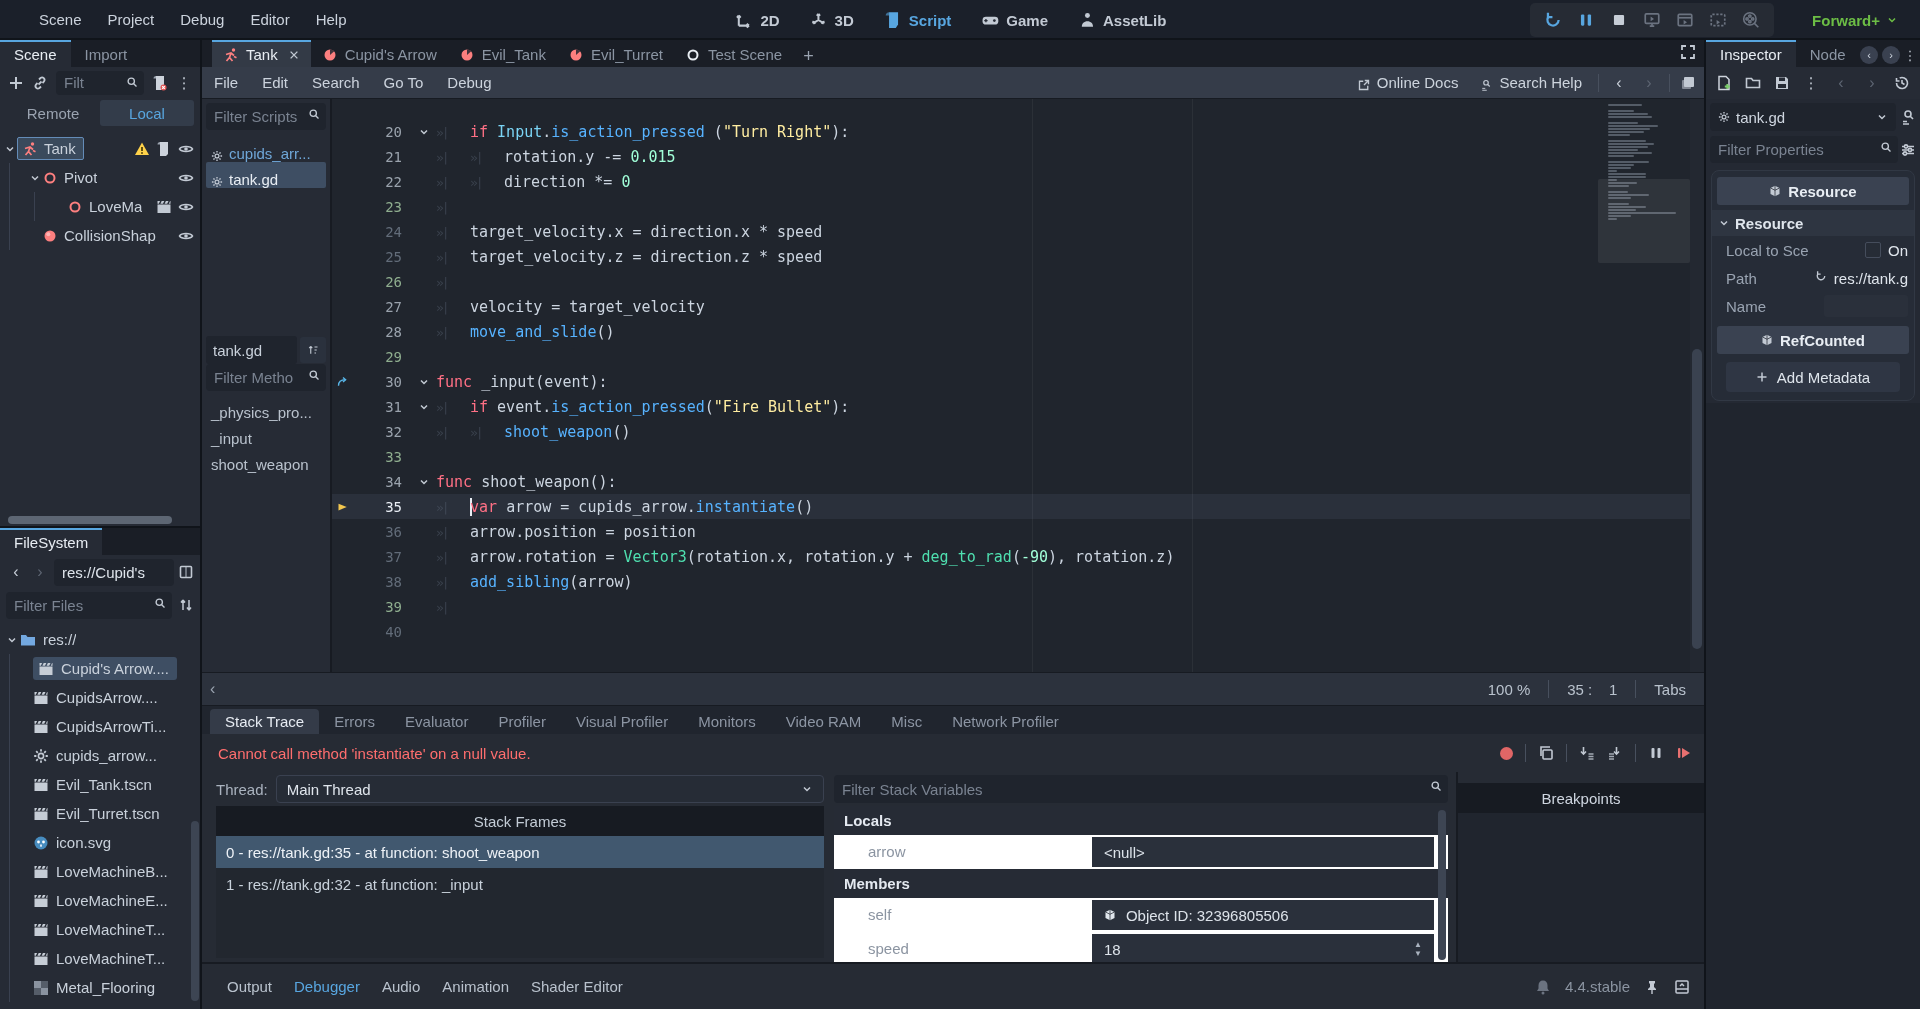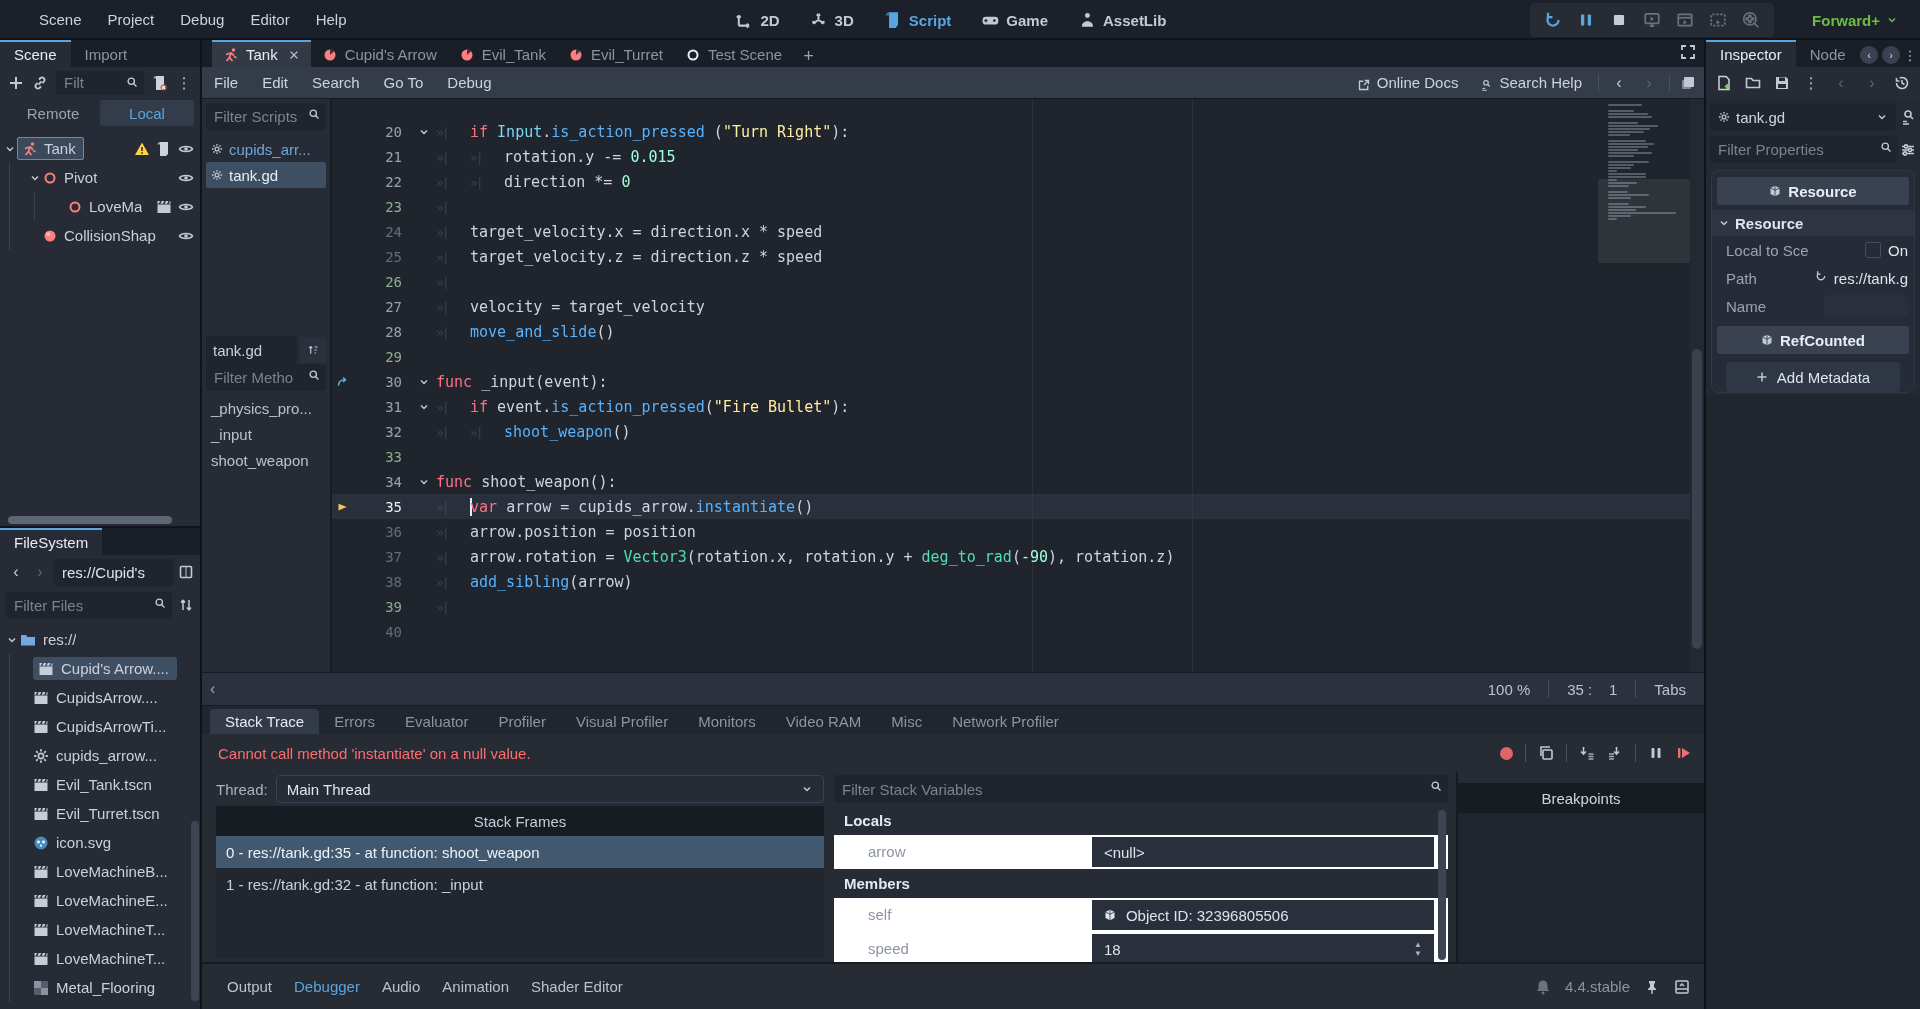--- a/index.html
+++ b/index.html
@@ -63,21 +63,21 @@
 .stab.active{background:#333a46;color:#e8edf3;border-top:2px solid #58a6e0}
 #scene-tabs .plus{color:#9aa3b0;font-size:18px;padding:0 10px}
 #expand-btn{position:absolute;right:8px;top:4px}
 #script-menubar{height:32px;background:#353c49;display:flex;align-items:center;border-bottom:1px solid #171b22}
 .smenu{padding:0 12px;color:#ccd3dd}
 #menubar-right{margin-left:auto;display:flex;align-items:center;gap:10px;padding-right:8px}
 .mbtn{display:flex;align-items:flex-end;gap:7px;color:#cdd4dd;padding:0 6px}
 .vsep{width:1px;height:18px;background:#48505e}
 #main-row{flex:1;display:flex;min-height:0}
 #script-sidebar{width:130px;background:#262b35;display:flex;flex-direction:column;border-right:2px solid #171b22;padding:4px}
-.sideitem{height:26px;display:flex;align-items:center;gap:6px;padding:0 5px;color:#b9c2cd;white-space:nowrap;overflow:hidden}
+.sideitem{height:26px;display:flex;align-items:flex-end;gap:6px;padding:0 5px;color:#b9c2cd;white-space:nowrap;overflow:hidden}
 .sideitem.accent{color:#6fa7d8}
 .sideitem.sel{background:#3e4e63;border-radius:2px;color:#e8edf3}
 #current-script-row{margin-top:148px;display:flex;gap:3px;align-items:center}
 #current-script{flex:1;min-width:0;height:28px;background:#1f242d;border-radius:3px;display:flex;align-items:center;padding:0 7px;color:#c9d1db;white-space:nowrap;overflow:hidden}
 .sqbtn{width:26px;height:26px;border-radius:3px;display:flex;align-items:center;justify-content:center;background:#2a313d}
 #method-list{margin-top:4px}
 #code-wrap{flex:1;position:relative;background:#20252d;overflow:hidden}
 #code-lines{padding-top:20px}
 .cl{height:25px;display:flex;align-items:center;font-family:"DejaVu Sans Mono","Liberation Mono",monospace;font-size:15px;white-space:pre}
 .cl.cur{background:#2a303b}
@@ -138,21 +138,21 @@
 #version{color:#8b94a1}
 
 #right-dock{position:absolute;left:1704px;top:40px;width:216px;height:969px;background:#242933;border-left:2px solid #10141a;display:flex;flex-direction:column}
 #insp-tabbar{height:27px;display:flex;align-items:flex-end;background:#1a1e26}
 #insp-tabbar .right{margin-left:auto;display:flex;align-items:center;gap:4px;padding-right:4px;padding-bottom:3px}
 .circbtn{width:18px;height:18px;border-radius:50%;background:#3a4150;color:#cfd6e0;display:flex;align-items:center;justify-content:center;font-size:11px}
 #insp-toolbar{height:32px;display:flex;align-items:center;gap:13px;padding:0 10px;background:#262b35}
 #insp-objrow{display:flex;align-items:center;gap:4px;margin:4px 4px 0 4px}
 #insp-obj{flex:1;min-width:0;height:28px;background:#1f242d;border-radius:4px;display:flex;align-items:center;gap:6px;padding:0 8px}
 #insp-filter-row{display:flex;align-items:center;gap:2px;margin:5px 4px}
-#props-box{margin:2px 5px;background:#262c37;border:1px solid #313844;border-radius:8px;padding-bottom:0}
+#props-box{margin:2px 5px;background:#262c37;border:1px solid #313844;border-radius:8px;padding-bottom:8px}
 .cat{margin:6px 5px 0 5px;height:28px;background:#3a4251;border-radius:3px;display:flex;align-items:center;justify-content:center;gap:7px;font-weight:bold;color:#e8edf3}
 .sect{margin-top:5px;height:26px;background:#2e3541;display:flex;align-items:center;gap:5px;padding-left:6px;font-weight:bold;color:#dfe5ec}
 .prow{min-height:28px;display:flex;align-items:center;padding:2px 6px 2px 14px;color:#9aa4b2}
 .prow .pv{margin-left:auto;display:flex;align-items:flex-start;gap:7px;color:#dfe5ec}
 .checkbox{width:16px;height:16px;background:#262c36;border:1px solid #454d5c;border-radius:2px}
 .addmeta{margin:8px 14px 0 14px;height:30px;background:#2f3644;border-radius:4px;display:flex;align-items:center;justify-content:center;gap:9px;color:#dfe5ec}
 #insp-rest{flex:1;background:#20252e}
 </style>
 </head>
 <body>

